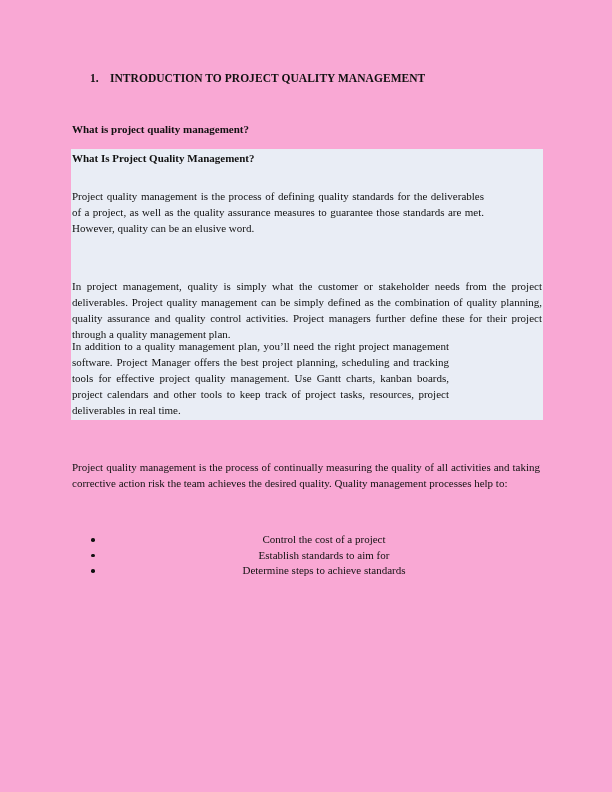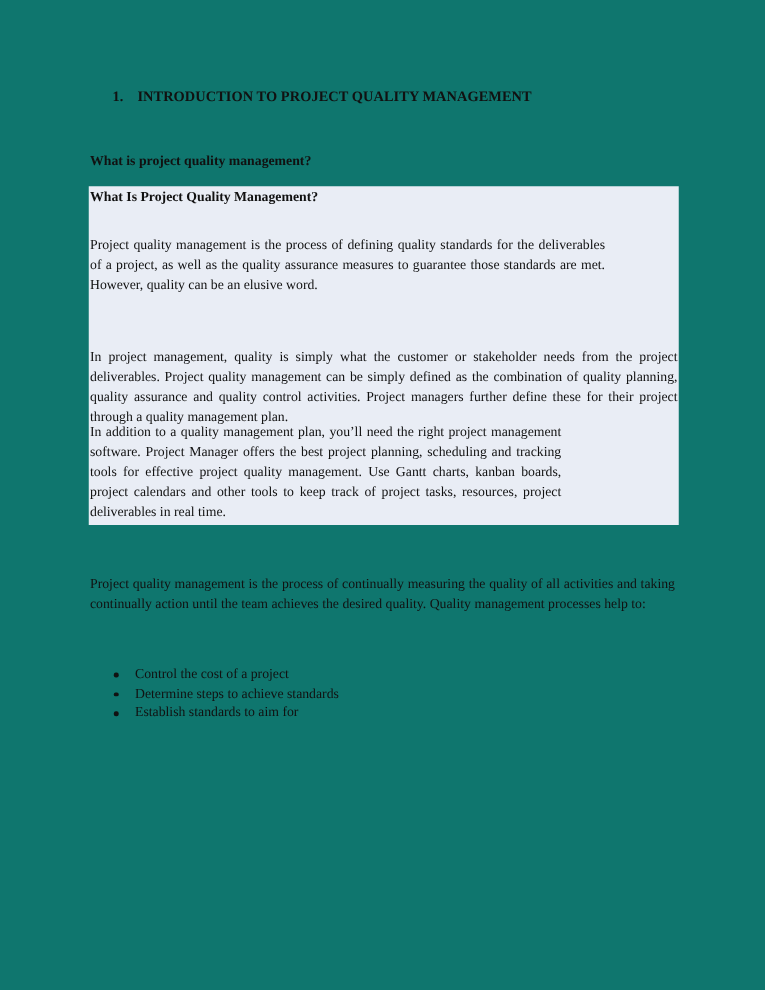--- a/index.html
+++ b/index.html
@@ -12,21 +12,21 @@
       height: 792px;
       position: relative;
       overflow: hidden;
       font-family: "Liberation Serif", "DejaVu Serif", serif;
       color: #111111;
     }
     .page {
       position: absolute;
       left: 0; top: 0;
       width: 612px; height: 792px;
-      background: #0f766e;
+      background: #f9a8d4;
     }
     .heading-1 {
       position: absolute;
       left: 90px;
       top: 72px;
       font-size: 11.5px;
       font-weight: bold;
       letter-spacing: 0.05px;
       white-space: nowrap;
     }
@@ -71,20 +71,21 @@
     .bullets {
       position: absolute;
       left: 72px;
       top: 532px;
       width: 468px;
       margin: 0;
       padding: 0;
       list-style: none;
       font-size: 11px;
       line-height: 15.7px;
+      text-align: center;
     }
     .bullets li {
       position: relative;
       padding-left: 36px;
     }
     .bullets li .dot {
       position: absolute;
       left: 19px;
       top: 6px;
       width: 3.5px;
@@ -107,31 +108,31 @@
 
   <div class="subheading">What is project quality management?</div>
 
   <div class="shaded-box">
     <div class="shaded-title">What Is Project Quality Management?</div>
     <p class="para shaded-p1">Project quality management is the process of defining quality standards for the deliverables of a project, as well as the quality assurance measures to guarantee those standards are met. However, quality can be an elusive word.</p>
     <p class="para shaded-p2">In project management, quality is simply what the customer or stakeholder needs from the project deliverables. Project quality management can be simply defined as the combination of quality planning, quality assurance and quality control activities. Project managers further define these for their project through a quality management plan.</p>
     <p class="para shaded-p3">In addition to a quality management plan, you’ll need the right project management software. Project Manager offers the best project planning, scheduling and tracking tools for effective project quality management. Use Gantt charts, kanban boards, project calendars and other tools to keep track of project tasks, resources, project deliverables in real time.</p>
   </div>
 
-  <p class="para body-p1">Project quality management is the process of continually measuring the quality of all activities and taking continually action until the team achieves the desired quality. Quality management processes help to:</p>
+  <p class="para body-p1">Project quality management is the process of continually measuring the quality of all activities and taking corrective action risk the team achieves the desired quality. Quality management processes help to:</p>
 
   <ul class="bullets">
     <li>
       <span class="dot"></span>
       <span>Control the cost of a project</span>
     </li>
     <li>
       <span class="dot"></span>
-      <span>Determine steps to achieve standards</span>
+      <span>Establish standards to aim for</span>
     </li>
     <li>
       <span class="dot"></span>
-      <span>Establish standards to aim for</span>
+      <span>Determine steps to achieve standards</span>
     </li>
   </ul>
 
 
 </div>
 
 </body></html>

